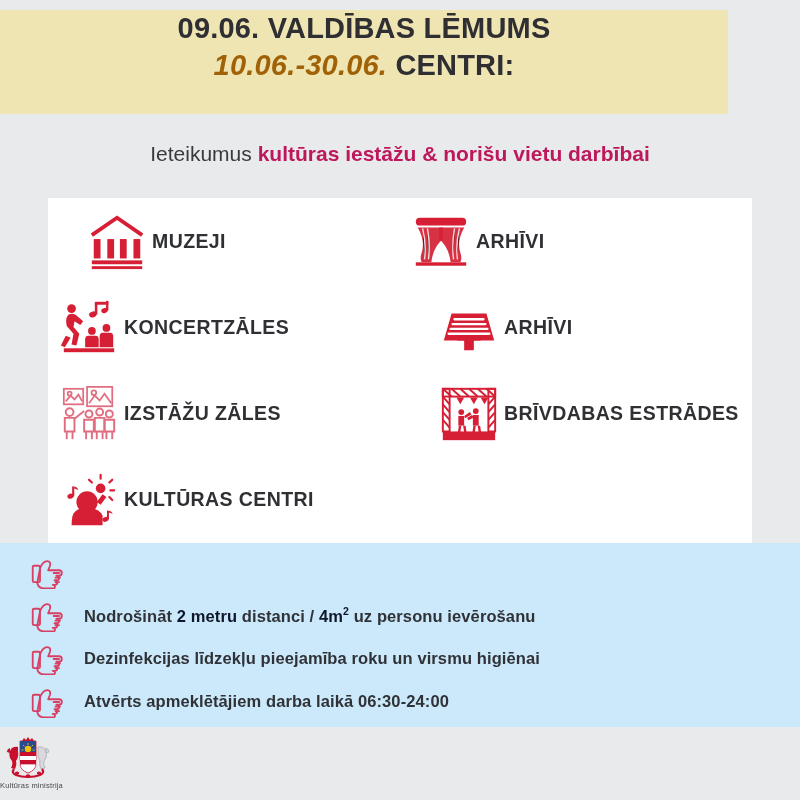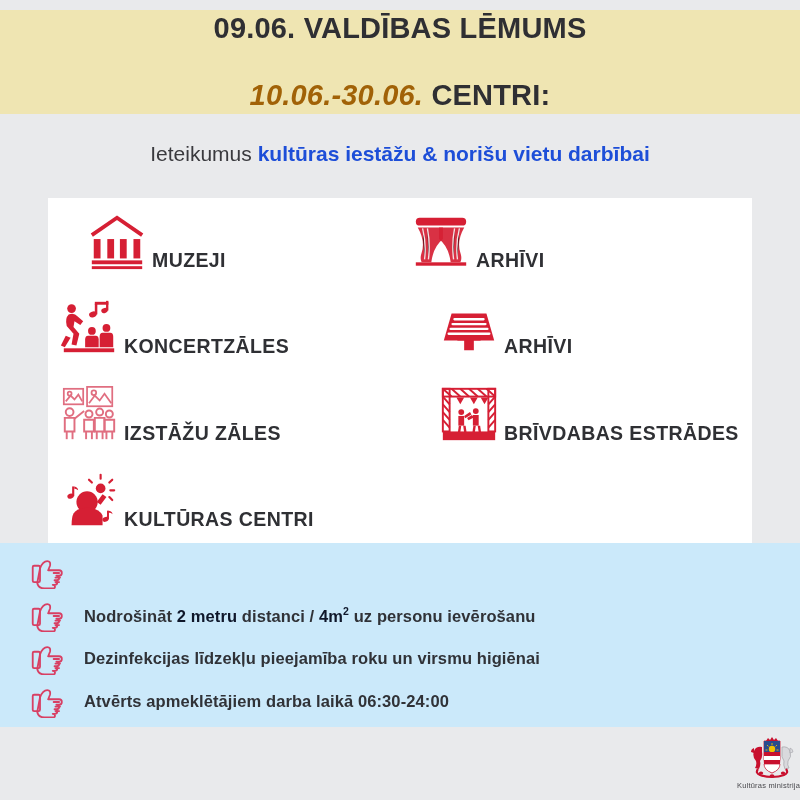--- a/index.html
+++ b/index.html
@@ -7,58 +7,58 @@
     width:800px;height:800px;
     background:#e9eaec;
     font-family:"Liberation Sans", sans-serif;
     overflow:hidden;
     position:relative;
   }
   .page{position:relative;width:800px;height:800px;}
 
   
   .header-band{
-    position:absolute;left:0;top:10px;width:800px;height:104px;
+    position:absolute;left:0;top:10px;width:728px;height:104px;
     background:#efe5b2;
-    display:flex;flex-direction:column;align-items:center;justify-content:space-between;
+    display:flex;flex-direction:column;align-items:center;justify-content:flex-start;
   }
   .title-line{
     font-weight:bold;
     font-size:29px;
     letter-spacing:.2px;
     line-height:1.28;
     color:#2f2f33;
     white-space:nowrap;
   }
   .title-line .accent{color:#a16207;font-style:italic;}
 
   
   .subtitle{
     position:absolute;left:0;top:142px;width:800px;
     text-align:center;
     font-size:21px;
     color:#3a3a3e;
     white-space:nowrap;
   }
   .subtitle .lead{font-weight:normal;}
-  .subtitle .hl{font-weight:bold;color:#1d4ed8;}
+  .subtitle .hl{font-weight:bold;color:#be185d;}
 
   
   .card{
     position:absolute;left:48px;top:198px;width:704px;height:345px;
     background:#ffffff;
   }
   .grid{
     position:absolute;left:0;top:0;width:100%;height:100%;
     display:grid;
     grid-template-columns:1fr 1fr;
     grid-template-rows:repeat(4,1fr);
     align-items:center;
   }
-  .cell{display:flex;align-items:flex-end;gap:4px;padding-left:38px;box-sizing:border-box;}
+  .cell{display:flex;align-items:center;gap:4px;padding-left:38px;box-sizing:border-box;}
   .cell.right{padding-left:10px;}
   .ico{width:62px;height:62px;flex:0 0 62px;display:block;}
   .cell-label{
     font-size:19.5px;font-weight:bold;color:#2f3034;letter-spacing:.4px;
     white-space:nowrap;
   }
 
   
   .blue-band{
     position:absolute;left:0;top:543px;width:800px;height:184px;
@@ -73,21 +73,21 @@
     font-size:16.5px;font-weight:bold;color:#303237;
     margin-left:14px;white-space:nowrap;letter-spacing:.1px;
   }
   .btext .red{color:#0f172a;}
   .btext sup{font-size:10.5px;vertical-align:super;}
 
   
   .footer{
     position:absolute;left:0;top:727px;width:800px;height:73px;
     background:#e9eaec;
-    display:flex;flex-direction:column;align-items:flex-end;justify-content:center;
+    display:flex;flex-direction:column;align-items:flex-start;justify-content:center;
   }
   .crest{width:56px;height:42px;display:block;}
   .ministry{
     font-size:7.5px;color:#4a4a4e;margin-top:2px;letter-spacing:.2px;
   }
 </style>
 </head>
 <body>
 
 <div class="page">

